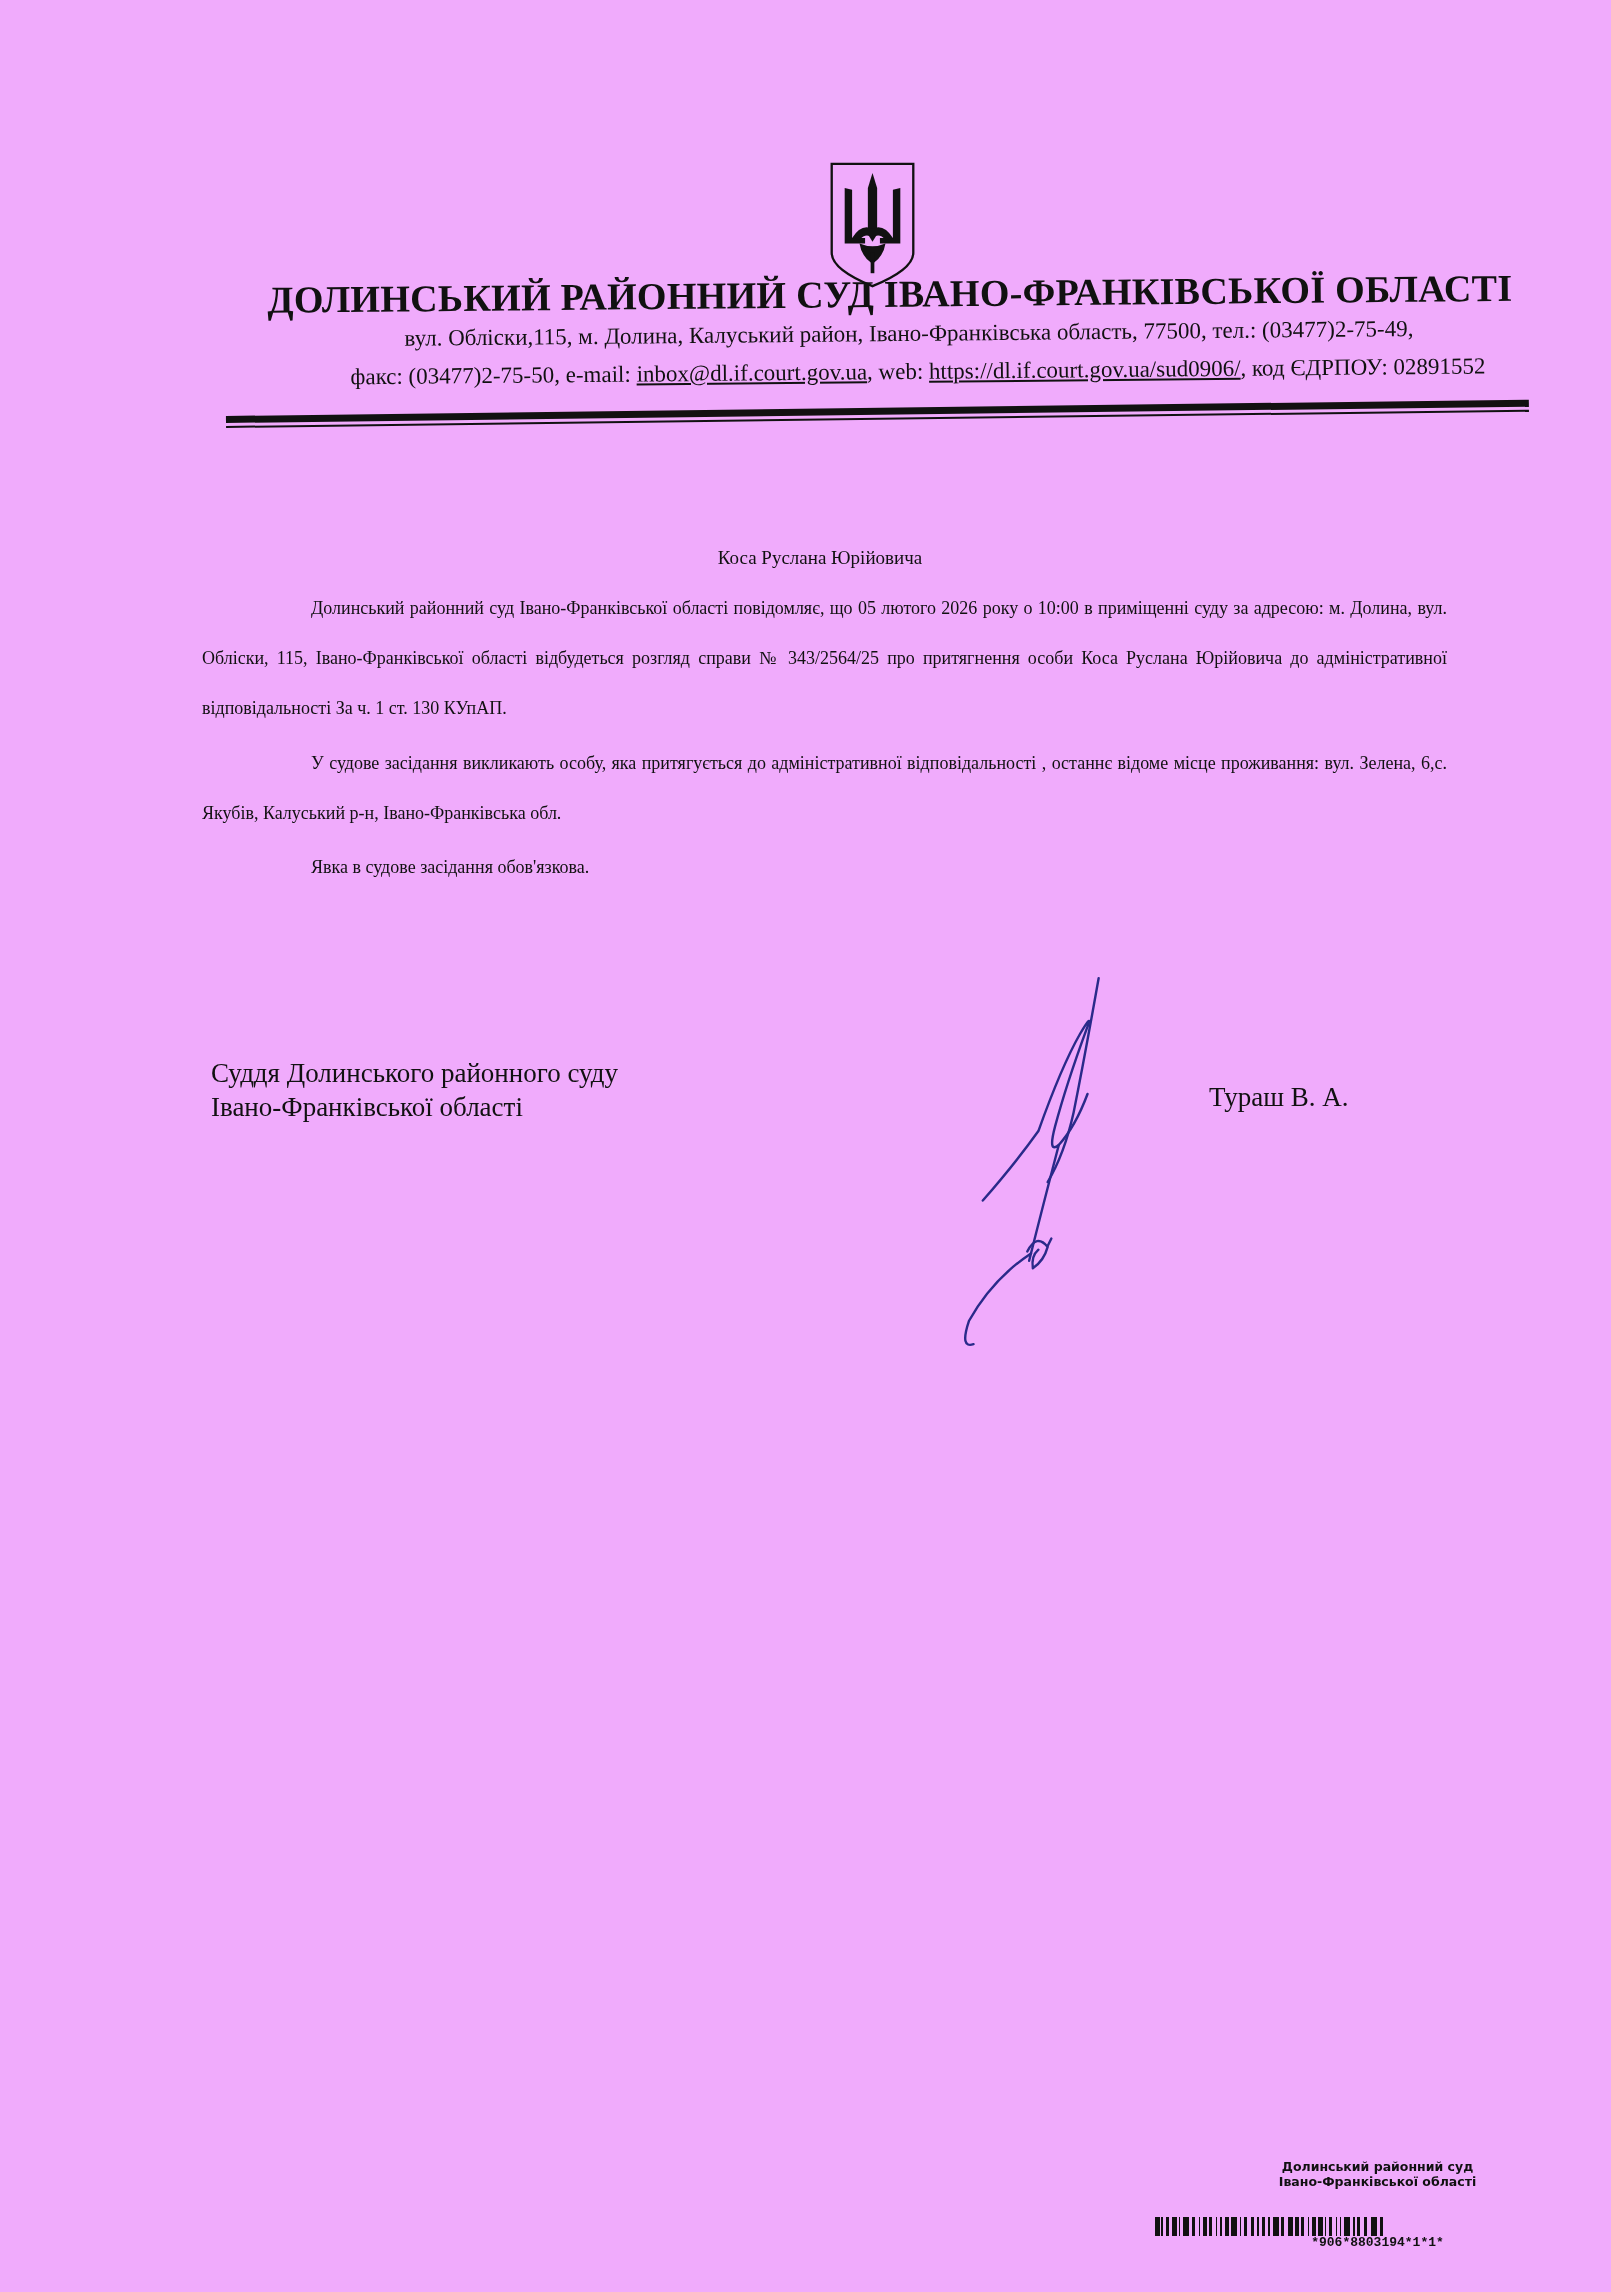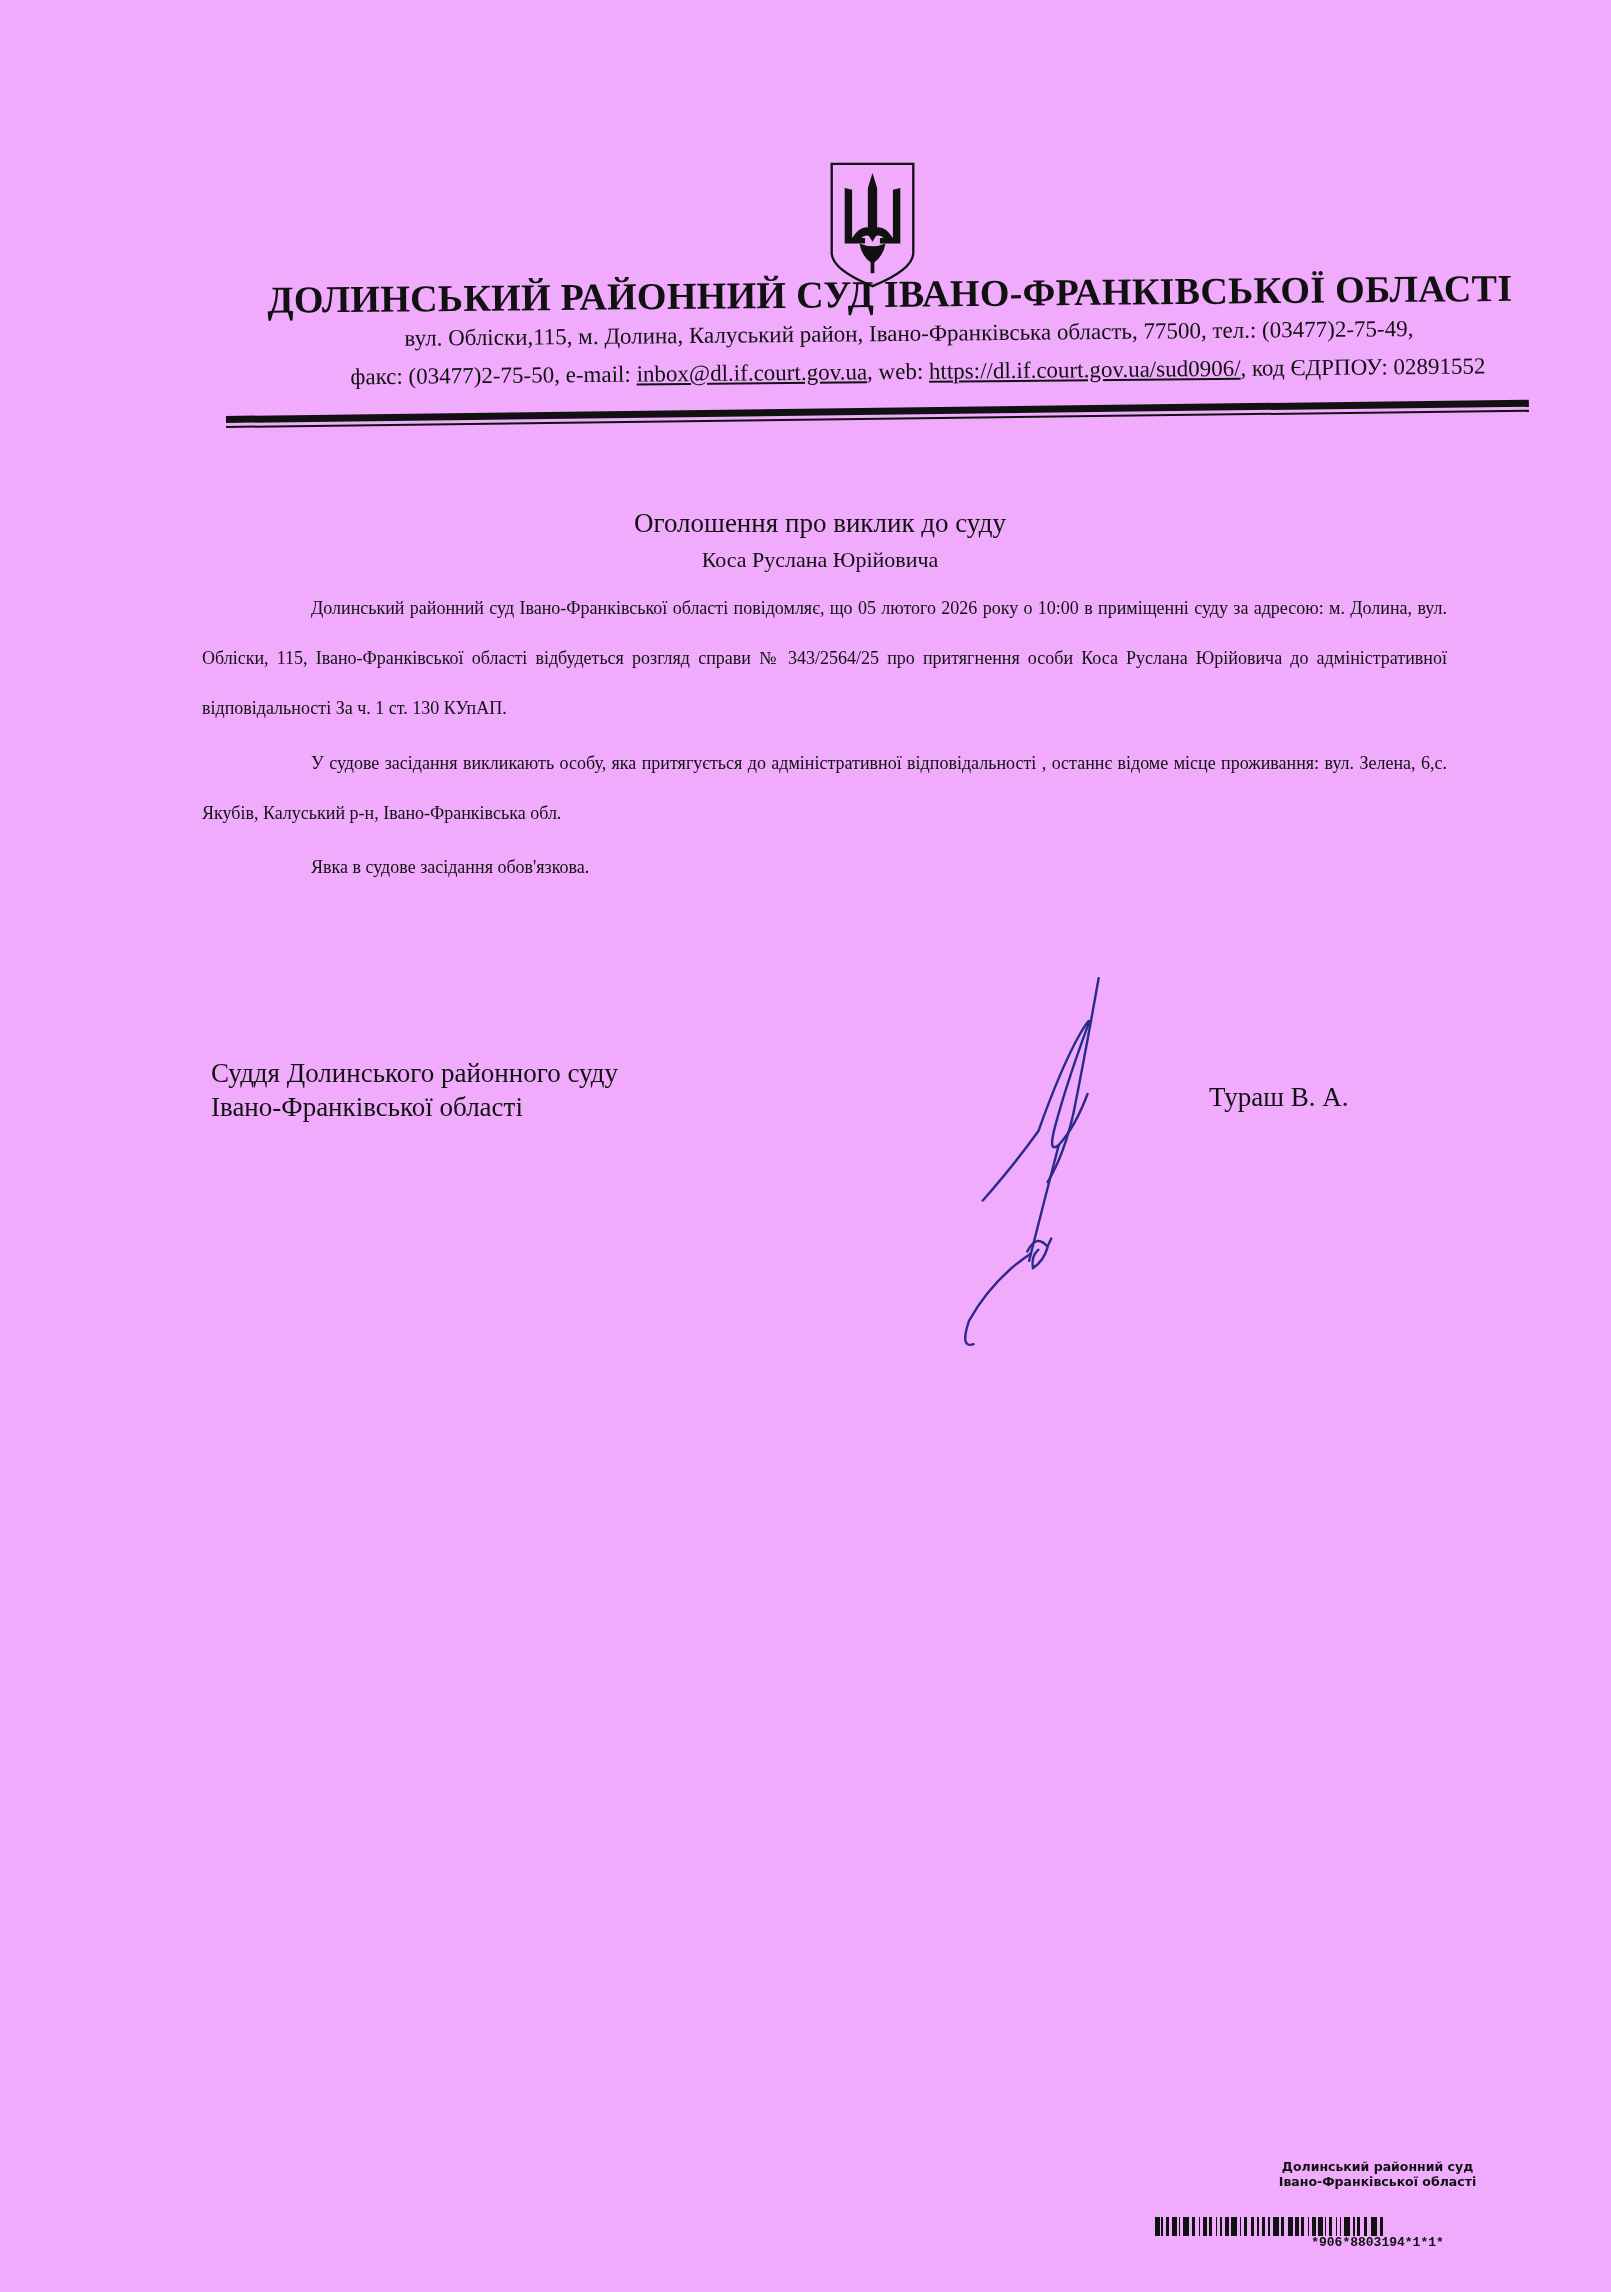--- a/index.html
+++ b/index.html
@@ -31,21 +31,21 @@
       transform: rotate(-0.72deg); transform-origin: left center;
     }
     .rule .thick { position: absolute; left: 0; right: 0; top: 0; height: 7.4px; background: #111; }
     .rule .thin { position: absolute; left: 0; right: 0; top: 10.2px; height: 1.9px; background: #111; }
 
     
     .notice-title {
       position: absolute; left: 186px; top: 508px; width: 1268px; text-align: center; font-size: 27px;
     }
     .notice-person {
-      position: absolute; left: 186px; top: 547px; width: 1268px; text-align: center; font-size: 22px;
+      position: absolute; left: 186px; top: 547px; width: 1268px; text-align: center; font-size: 19px;
     }
     .body-text {
       position: absolute; left: 202px; top: 583px; width: 1245px; font-size: 18px;
       line-height: 50px; text-align: justify;
     }
     .body-text p { margin: 0 0 4.6px 0; text-indent: 109px; }
 
     .sig-left {
       position: absolute; left: 211px; top: 1056px; font-size: 27px; line-height: 34px;
     }
@@ -83,21 +83,20 @@
 
   <div class="court-title">ДОЛИНСЬКИЙ РАЙОННИЙ СУД  ІВАНО-ФРАНКІВСЬКОЇ ОБЛАСТІ</div>
   <div class="address-line">вул. Обліски,115, м. Долина, Калуський район, Івано-Франківська область, 77500, тел.: (03477)2-75-49,</div>
   <div class="contacts-line"><span>факс: (03477)2-75-50, e-mail: </span><span class="link">inbox@dl.if.court.gov.ua</span><span>, web: </span><span class="link">https://dl.if.court.gov.ua/sud0906/</span><span>, код ЄДРПОУ:  02891552</span></div>
 
   <div class="rule">
     <div class="thick"></div>
     <div class="thin"></div>
   </div>
 
-  <div class="notice-title">Оголошення про виклик до суду</div>
   <div class="notice-person">Коса Руслана Юрійовича</div>
 
   <div class="body-text">
     <p>Долинський районний суд Івано-Франківської області повідомляє, що 05 лютого 2026 року о 10:00 в приміщенні суду за адресою: м. Долина, вул. Обліски, 115, Івано-Франківської області відбудеться розгляд  справи № 343/2564/25  про притягнення особи Коса Руслана Юрійовича до адміністративної відповідальності  За ч. 1 ст. 130 КУпАП.</p>
     <p>У судове засідання викликають особу, яка притягується до адміністративної відповідальності , останнє відоме місце проживання: вул. Зелена, 6,с. Якубів, Калуський р-н, Івано-Франківська обл.</p>
     <p>Явка в судове засідання  обов'язкова.</p>
   </div>
 
   <div class="sig-left">
     <div>Суддя Долинського районного суду</div>

